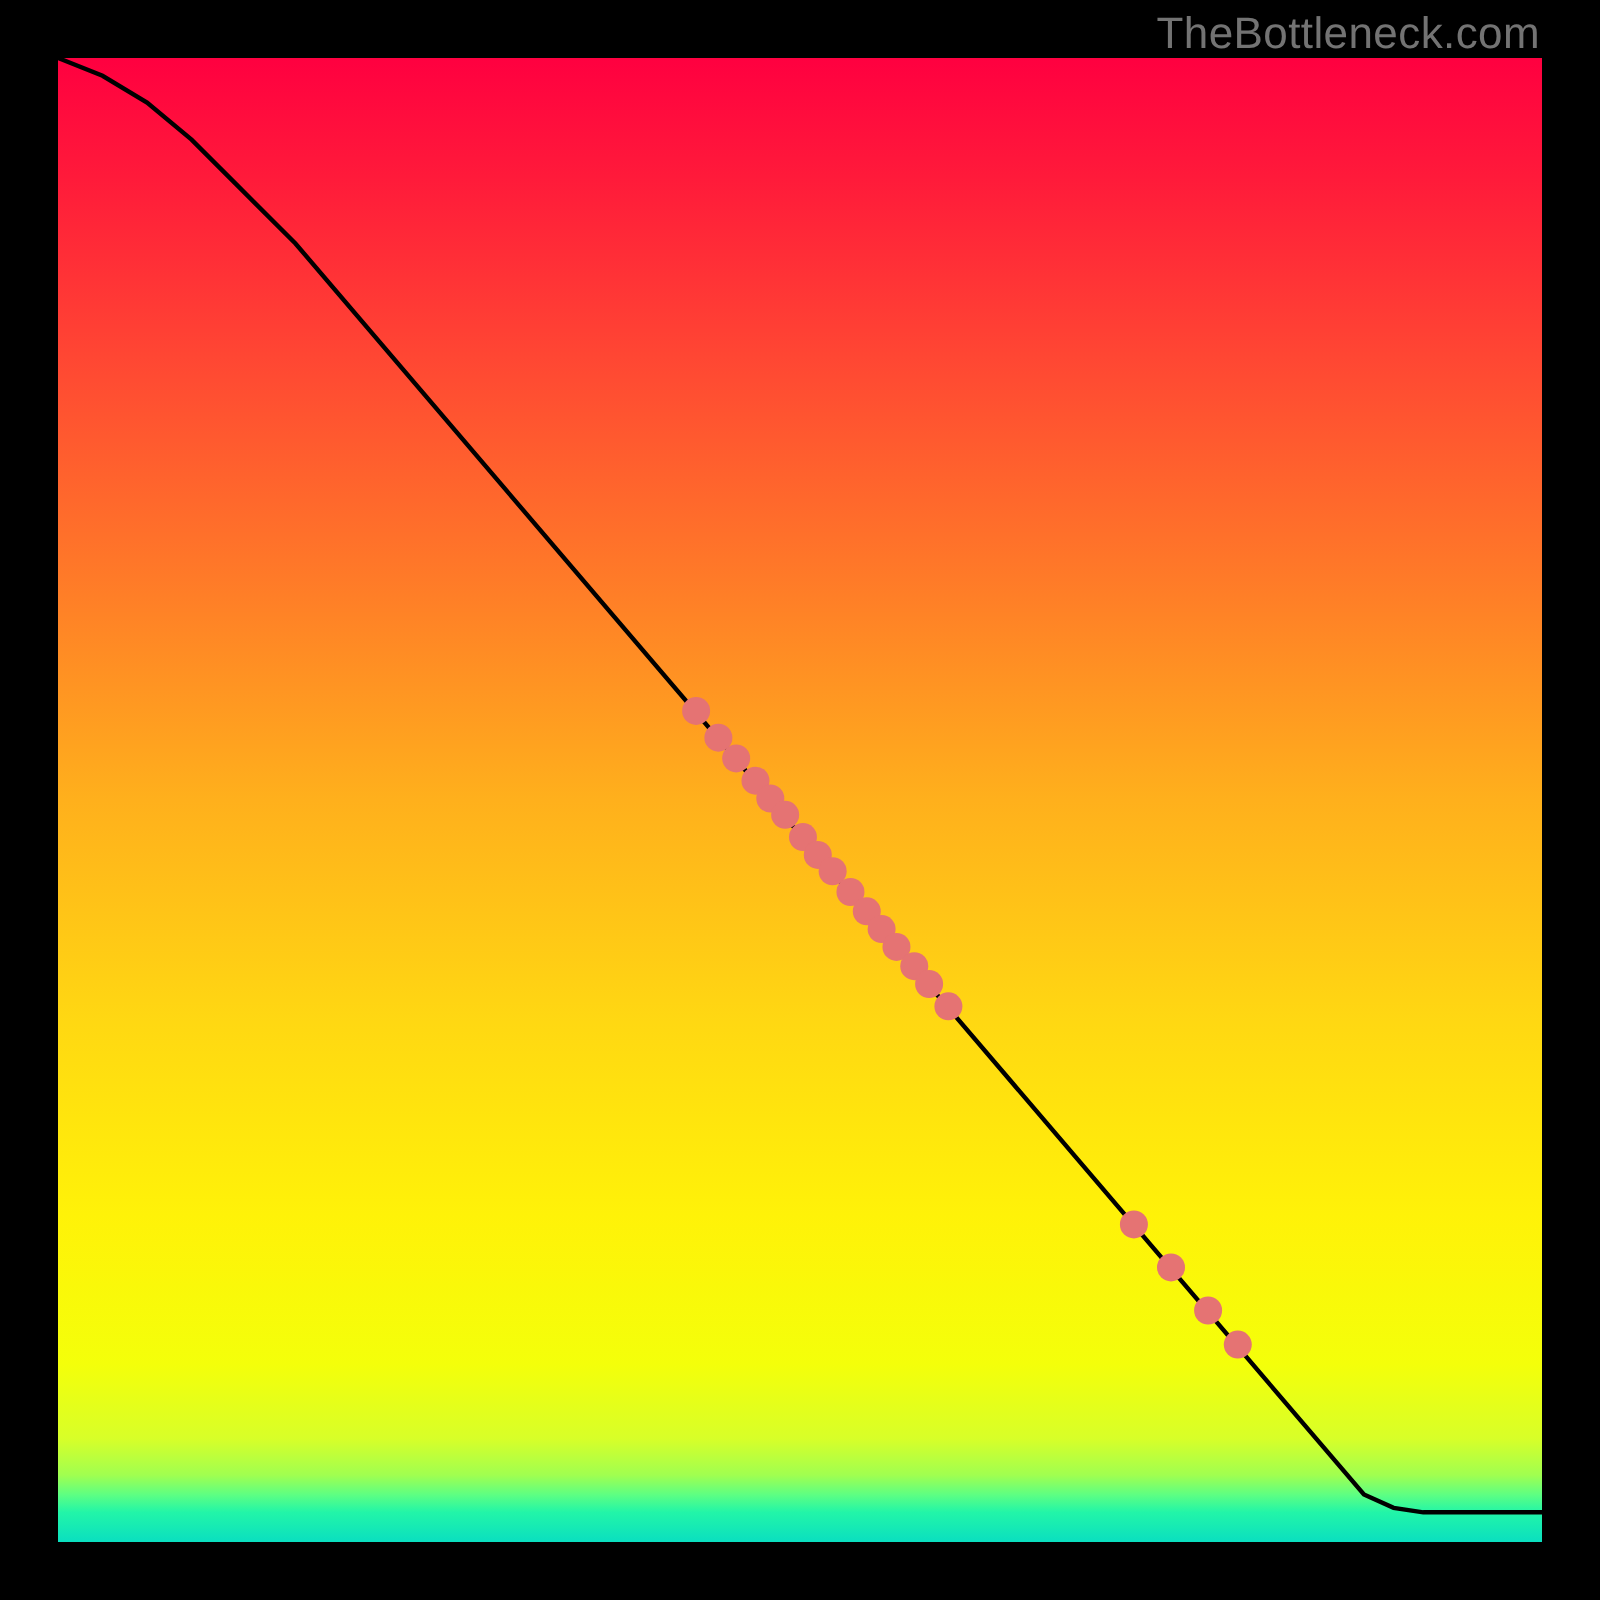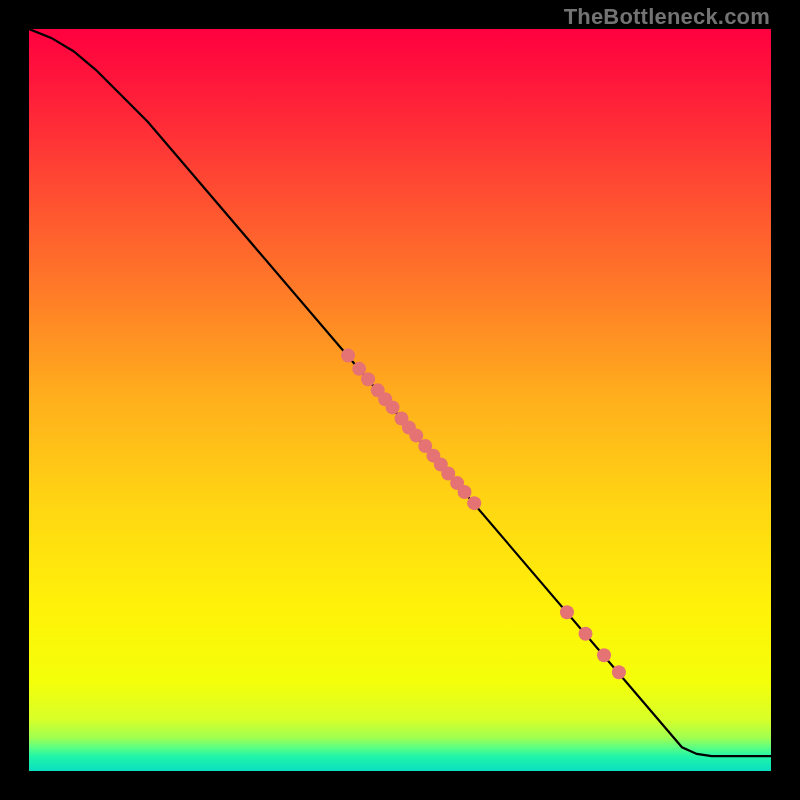--- a/index.html
+++ b/index.html
@@ -18,21 +18,21 @@
     width: 742px;
     height: 742px;
     background: #000;
   }
   .watermark {
     position: absolute;
     top: 4px;
     right: 30px;
     color: #737373;
     font-size: 22px;
-    font-weight: 700;
+    font-weight: 400;
     letter-spacing: 0.2px;
   }
   svg { display: block; }
 </style>
 </head>
 <body>
 
 <div class="watermark">TheBottleneck.com</div>
 
 <div class="frame">

